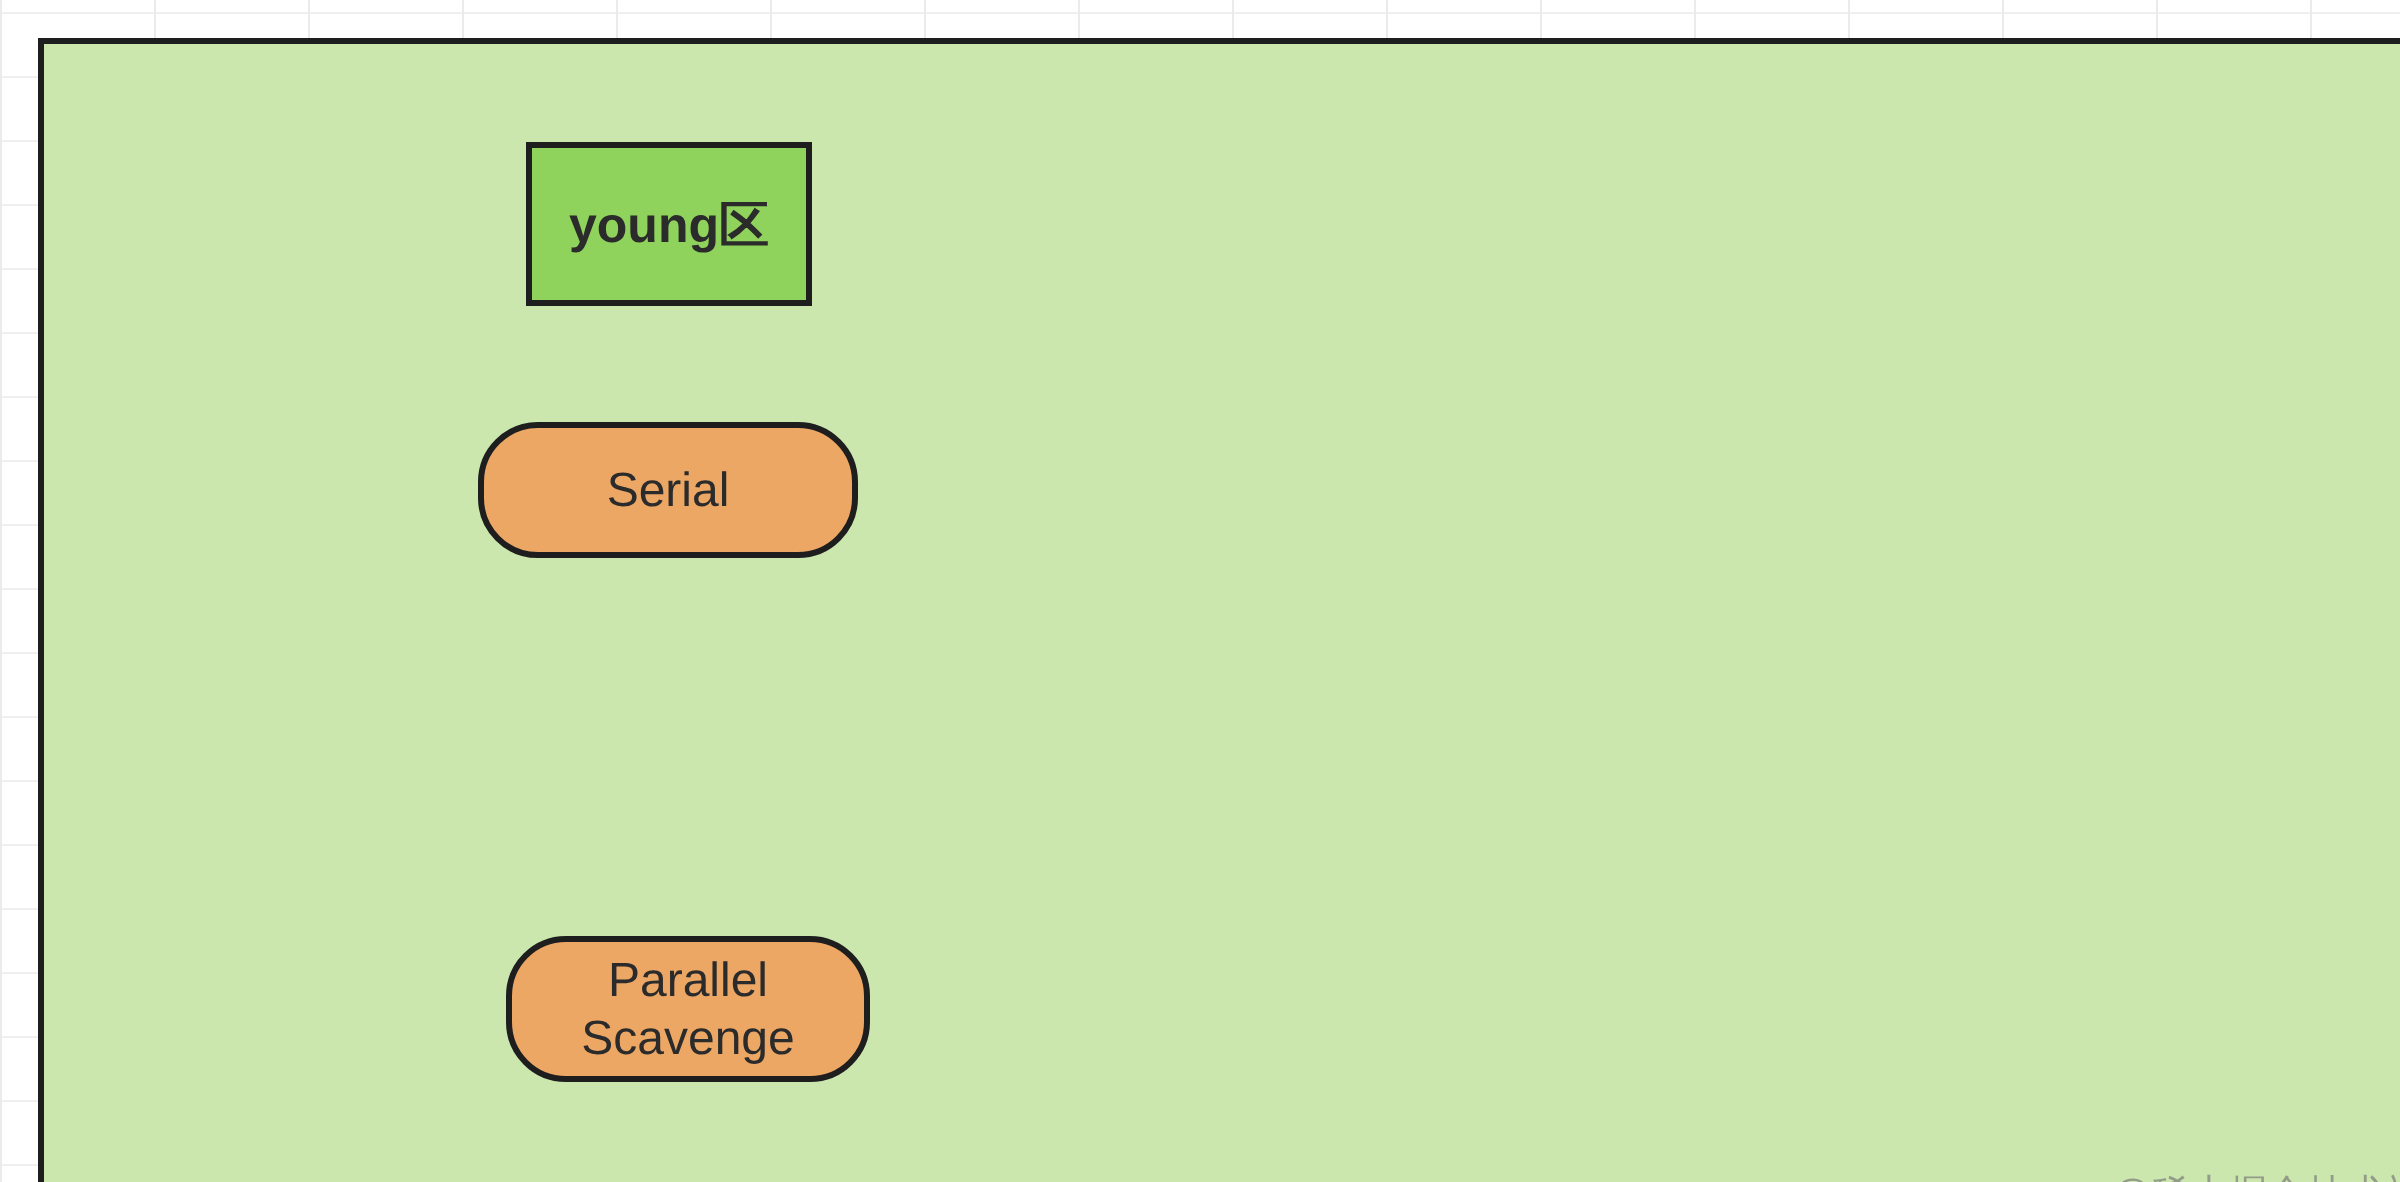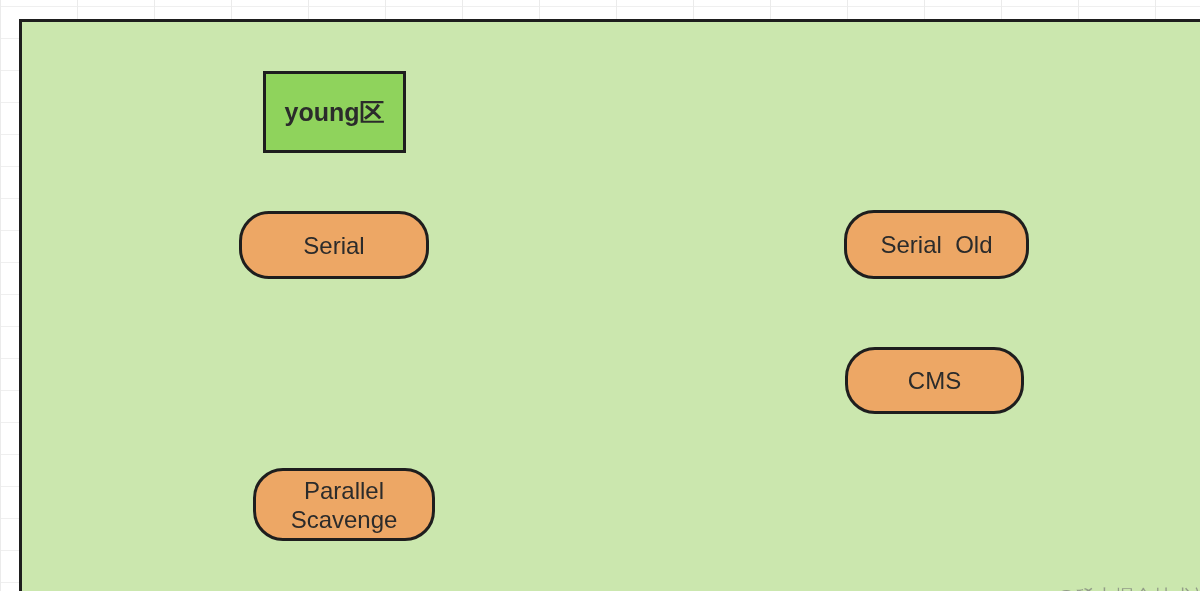--- a/index.html
+++ b/index.html
@@ -85,24 +85,18 @@
 
   <div class="pill p-serial">
     <span>Serial</span>
   </div>
 
 
   <div class="pill p-pscav">
     <span>Parallel Scavenge</span>
   </div>
 
-  <div class="pill p-serialold">
-    <span>Serial  Old</span>
-  </div>
 
-  <div class="pill p-cms">
-    <span>CMS</span>
-  </div>
 
 
   <div class="watermark">@稀土掘金技术社区</div>
 
 </div>
 
 </body></html>

